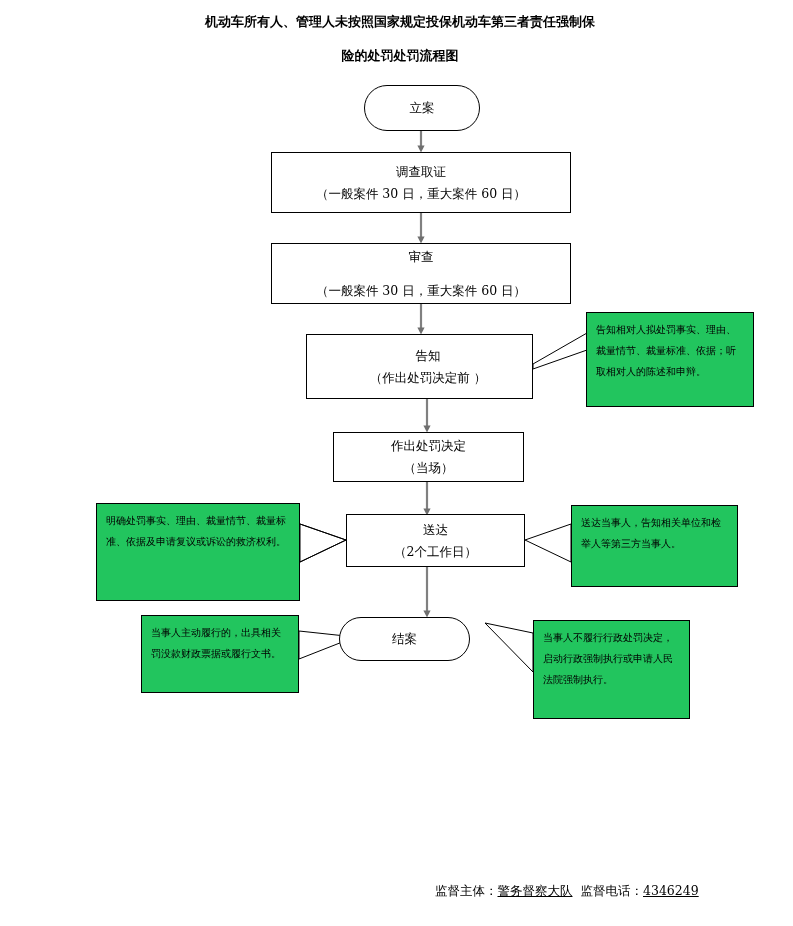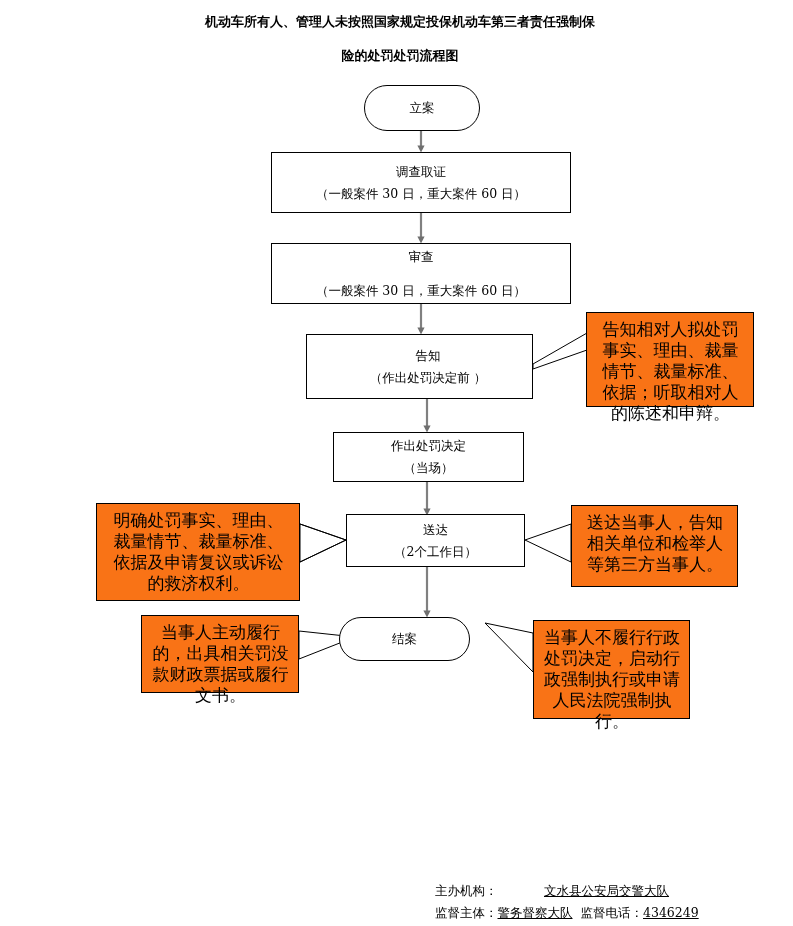--- a/index.html
+++ b/index.html
@@ -59,25 +59,25 @@
   .node .l1, .node .l2 { display: block; white-space: nowrap; }
 
   .terminal {
     border-radius: 40px;
   }
 
   .callout {
     position: absolute;
     box-sizing: border-box;
     border: 1px solid #000000;
-    background: #f97316;
+    background: #22c55e;
     font-family: "DejaVu Serif", "Liberation Serif", serif;
-    font-size: 17px;
+    font-size: 10px;
     line-height: 21px;
-    text-align: center;
+    text-align: left;
     padding: 6px 8px 4px 9px;
     z-index: 3;
   }
 
   
   #footer {
     position: absolute;
     left: 435px;
     top: 880px;
     font-family: "DejaVu Serif", "Liberation Serif", serif;
@@ -181,19 +181,15 @@
   <div class="callout" style="left:68px; top:503px; width:204px; height:98px;">明确处罚事实、理由、裁量情节、裁量标准、依据及申请复议或诉讼的救济权利。</div>
 
   <div class="callout" style="left:113px; top:615px; width:158px; height:78px;">当事人主动履行的，出具相关罚没款财政票据或履行文书。</div>
 
   <div class="callout" style="left:505px; top:620px; width:157px; height:99px;">当事人不履行行政处罚决定，启动行政强制执行或申请人民法院强制执行。</div>
 
 </div>
 
 <div id="footer">
   <span class="row">
-    <span>主办机构：</span>
-    <span class="u" style="width:210px; text-align:center;">文水县公安局交警大队</span>
-  </span>
-  <span class="row">
     <span>监督主体：</span><span class="u">警务督察大队</span><span class="pad"></span><span>监督电话：</span><span class="u">4346249</span>
   </span>
 </div>
 
 </body></html>

